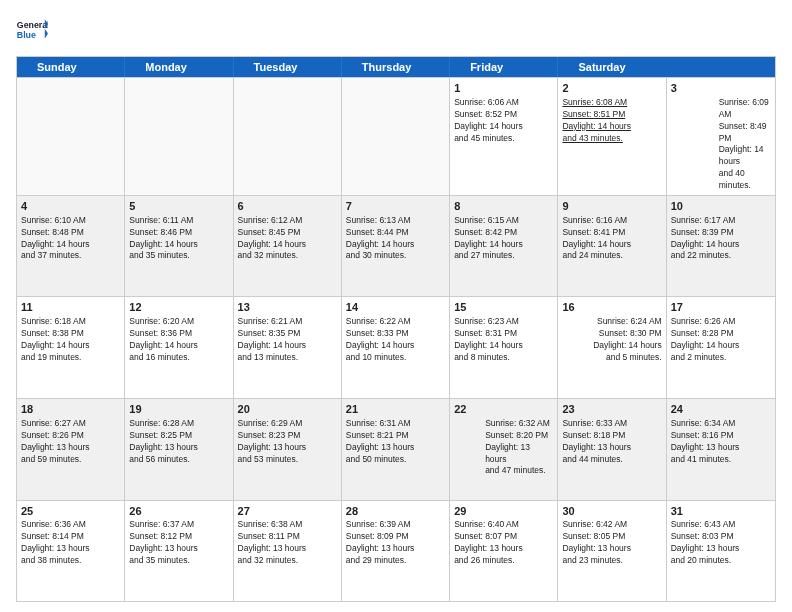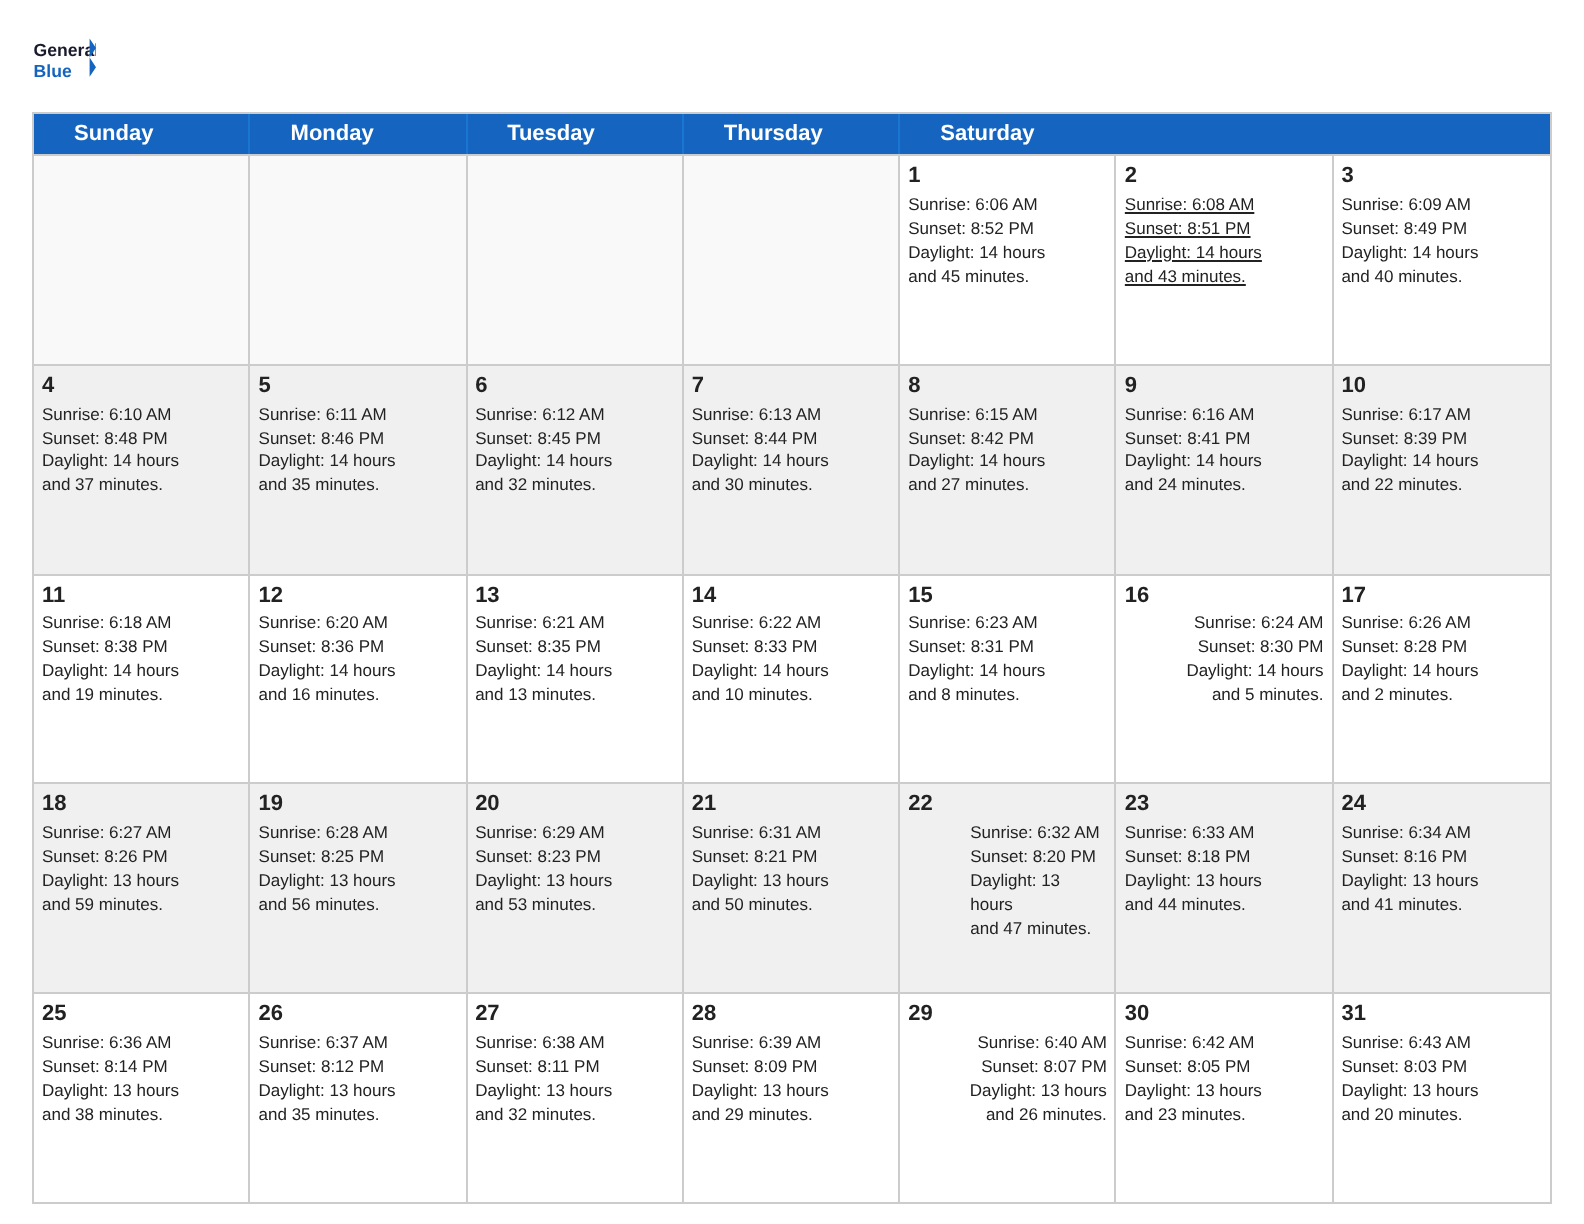--- a/index.html
+++ b/index.html
@@ -119,20 +119,21 @@
     </div>
   </div>
 
   <div class="calendar">
     <div class="cal-header-row">
 
     <div class="cal-header-cell">Sunday</div>
         <div class="cal-header-cell">Monday</div>
         <div class="cal-header-cell">Tuesday</div>
         <div class="cal-header-cell">Thursday</div>
+        <div class="cal-header-cell">Friday</div>
         <div class="cal-header-cell">Saturday</div>
       </div>
     <div class="cal-body">
 
     <div class="cal-row">
           <div class="cal-cell empty"></div>
           <div class="cal-cell empty"></div>
           <div class="cal-cell empty"></div>
           <div class="cal-cell empty"></div>
           <div class="cal-cell">
@@ -144,21 +145,21 @@
           </div>
           <div class="cal-cell">
             <span class="day-num">2</span>
             <div class="cell-info" style="white-space: pre-line; text-decoration: underline;">Sunrise: 6:08 AM
 Sunset: 8:51 PM
 Daylight: 14 hours
 and 43 minutes.</div>
           </div>
           <div class="cal-cell">
             <span class="day-num">3</span>
-            <div class="cell-info" style="white-space: pre-line;">Sunrise: 6:09 AM
+            <div class="cell-info" style="white-space: pre-line; margin-left: 48px;">Sunrise: 6:09 AM
 Sunset: 8:49 PM
 Daylight: 14 hours
 and 40 minutes.</div>
           </div>
         </div>
         <div class="cal-row">
           <div class="cal-cell shaded">
             <span class="day-num">4</span>
             <div class="cell-info" style="white-space: pre-line;">Sunrise: 6:10 AM
 Sunset: 8:48 PM
@@ -334,21 +335,21 @@
           </div>
           <div class="cal-cell">
             <span class="day-num">28</span>
             <div class="cell-info" style="white-space: pre-line;">Sunrise: 6:39 AM
 Sunset: 8:09 PM
 Daylight: 13 hours
 and 29 minutes.</div>
           </div>
           <div class="cal-cell">
             <span class="day-num">29</span>
-            <div class="cell-info" style="white-space: pre-line; text-align: right;">Sunrise: 6:40 AM
+            <div class="cell-info" style="white-space: pre-line;">Sunrise: 6:40 AM
 Sunset: 8:07 PM
 Daylight: 13 hours
 and 26 minutes.</div>
           </div>
           <div class="cal-cell">
             <span class="day-num">30</span>
             <div class="cell-info" style="white-space: pre-line;">Sunrise: 6:42 AM
 Sunset: 8:05 PM
 Daylight: 13 hours
 and 23 minutes.</div>

